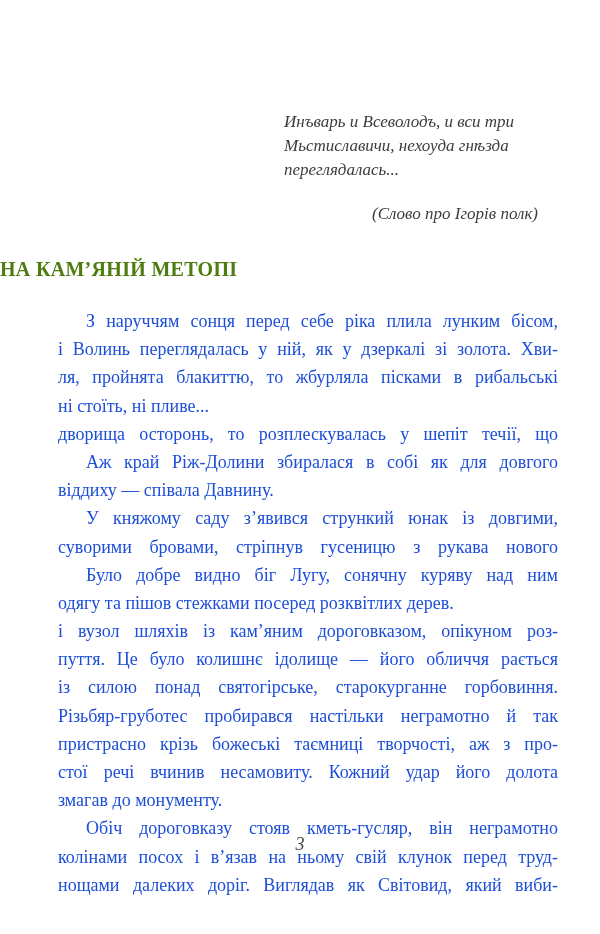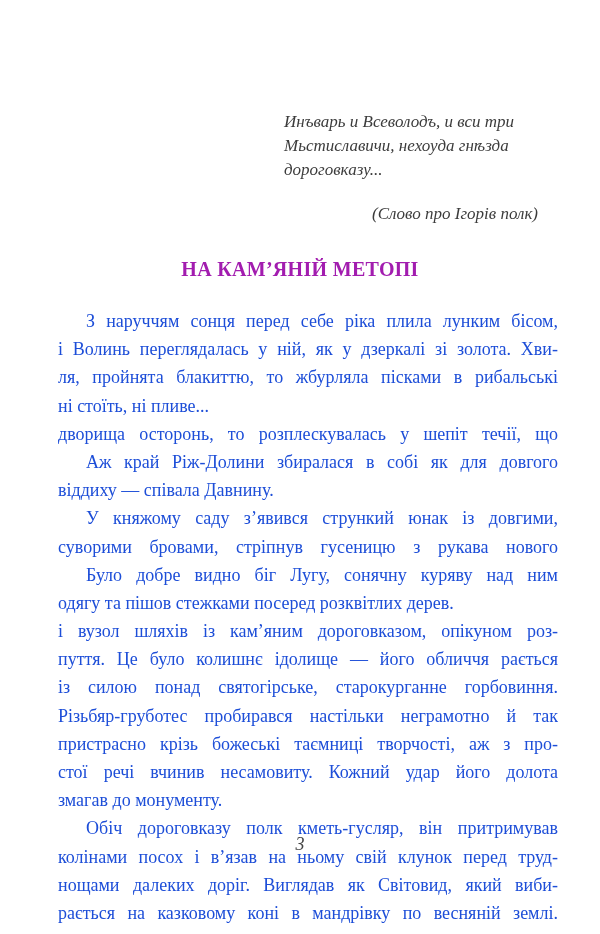--- a/index.html
+++ b/index.html
@@ -2,37 +2,37 @@
 <html><head>
 <meta charset="utf-8">
 <style>
   html, body { margin: 0; padding: 0; background: #ffffff; }
   body { width: 600px; height: 934px; position: relative; overflow: hidden;
          font-family: "Liberation Serif", "DejaVu Serif", serif; color: #3a3a3a; }
   .epigraph { position: absolute; left: 284px; top: 110px; width: 280px;
               font-style: italic; font-size: 17px; line-height: 24px; color: #3c3c3c; }
   .epigraph .line { display: block; white-space: nowrap; font-style: italic; }
   .epigraph .source { display: block; text-align: right; margin-top: 20px; padding-right: 26px; white-space: nowrap; }
-  .title { position: absolute; left: 0; width: 600px; top: 258px; text-align: center;
-           font-weight: bold; font-size: 20px; letter-spacing: 0.3px; color: #a21caf; }
+  .title { position: absolute; left: 0; width: 600px; top: 258px; text-align: left;
+           font-weight: bold; font-size: 20px; letter-spacing: 0.3px; color: #4d7c0f; }
   .body-text { position: absolute; left: 58px; top: 307px; width: 500px;
                font-size: 18px; line-height: 28.2px; color: #1d4ed8; }
   .body-text .ln { display: block; white-space: nowrap; text-align: justify; text-align-last: justify; height: 28.2px; }
   .body-text .ln.indent { padding-left: 28px; }
   .body-text .ln.last { text-align-last: left; }
   .page-number { position: absolute; left: 0; width: 600px; top: 834px; text-align: center;
                  font-style: italic; font-size: 18px; color: #444; }
 </style>
 </head>
 <body>
 
 <div class="epigraph">
   <span class="line">Инъварь и Всеволодъ, и вси три</span>
   <span class="line">Мьстиславичи, нехоуда гнѣзда</span>
-  <span class="line">дороговказу...</span>
+  <span class="line">переглядалась...</span>
   <span class="source">(Слово про Ігорів полк)</span>
 </div>
 
 <div class="title">НА КАМ’ЯНІЙ МЕТОПІ</div>
 
 <div class="body-text" id="body-text">
     <span class="ln indent">З наруччям сонця перед себе ріка плила лунким бісом,</span>
     <span class="ln">і Волинь переглядалась у ній, як у дзеркалі зі золота. Хви-</span>
     <span class="ln">ля, пройнята блакиттю, то жбурляла пісками в рибальські</span>
     <span class="ln last">ні стоїть, ні пливе...</span>
@@ -43,19 +43,18 @@
     <span class="ln">суворими бровами, стріпнув гусеницю з рукава нового</span>
     <span class="ln indent">Було добре видно біг Лугу, сонячну куряву над ним</span>
     <span class="ln last">одягу та пішов стежками посеред розквітлих дерев.</span>
     <span class="ln">і вузол шляхів із кам’яним дороговказом, опікуном роз-</span>
     <span class="ln">пуття. Це було колишнє ідолище — його обличчя рається</span>
     <span class="ln">із силою понад святогірське, старокурганне горбовиння.</span>
     <span class="ln">Різьбяр-груботес пробирався настільки неграмотно й так</span>
     <span class="ln">пристрасно крізь божеські таємниці творчості, аж з про-</span>
     <span class="ln">стої речі вчинив несамовиту. Кожний удар його долота</span>
     <span class="ln last">змагав до монументу.</span>
-    <span class="ln indent">Обіч дороговказу полк кметь-гусляр, він притримував</span>
+    <span class="ln indent">Обіч дороговказу стояв кметь-гусляр, він неграмотно</span>
     <span class="ln">колінами посох і в’язав на ньому свій клунок перед труд-</span>
     <span class="ln">нощами далеких доріг. Виглядав як Світовид, який виби-</span>
-    <span class="ln">рається на казковому коні в мандрівку по весняній землі.</span>
   </div>
 
 <div class="page-number">3</div>
 
 </body></html>

